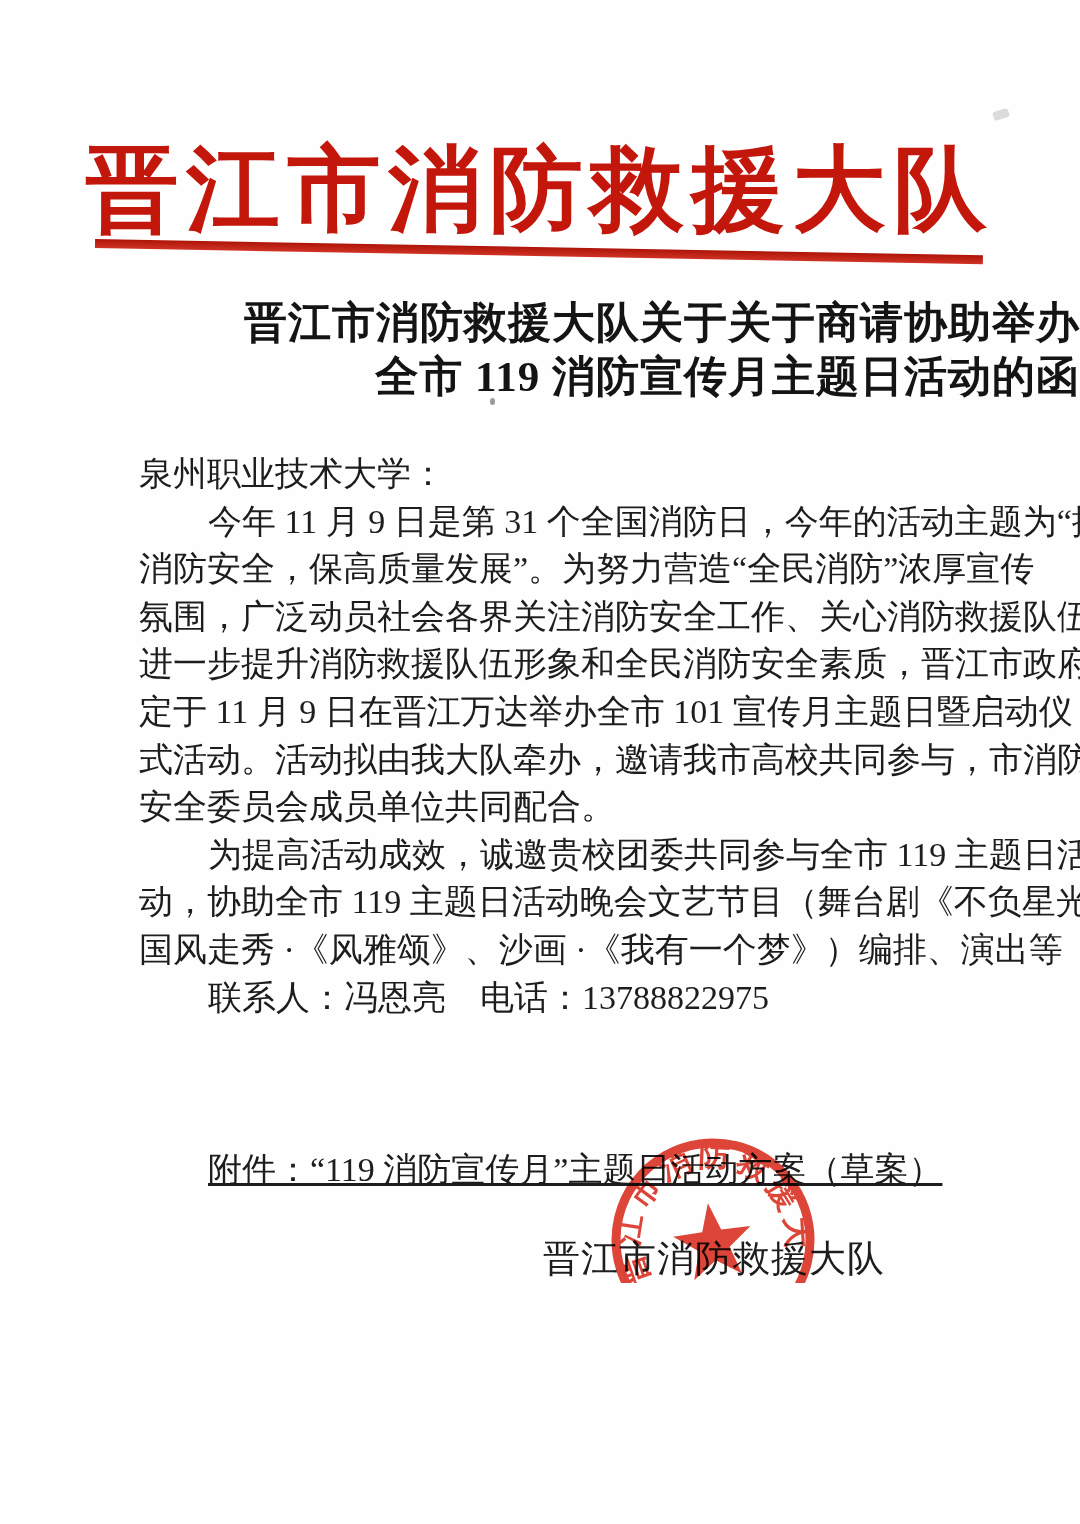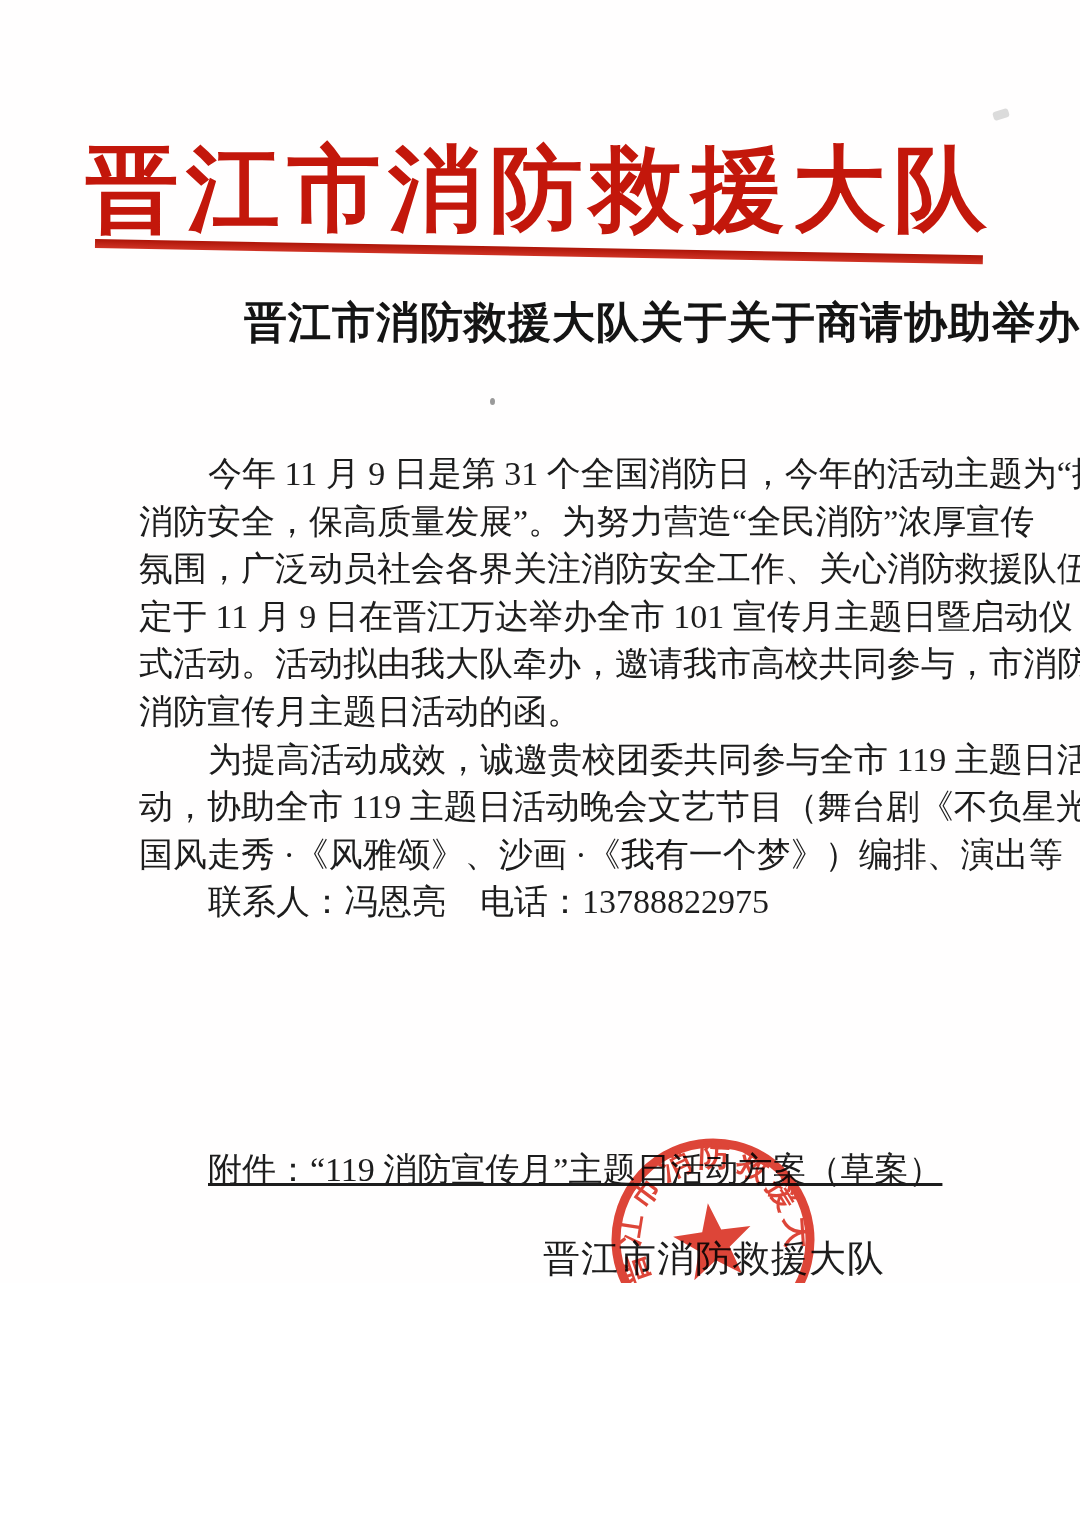--- a/index.html
+++ b/index.html
@@ -94,31 +94,34 @@
 <div class="page">
 
   <div class="smudge"></div>
 
   <div class="letterhead">晋江市消防救援大队</div>
 
   <div class="rule-top"></div>
 
   <div class="doc-title">
     <div>晋江市消防救援大队关于关于商请协助举办</div>
+    <div>全市 119 消防宣传月主题日活动的函</div>
   </div>
 
   <div class="speck"></div>
 
   <div class="body-block">
+    <div class="body-line">泉州职业技术大学：</div>
     <div class="body-line indent">今年 11 月 9 日是第 31 个全国消防日，今年的活动主题为“抓</div>
     <div class="body-line">消防安全，保高质量发展”。为努力营造“全民消防”浓厚宣传</div>
     <div class="body-line">氛围，广泛动员社会各界关注消防安全工作、关心消防救援队伍，</div>
+    <div class="body-line">进一步提升消防救援队伍形象和全民消防安全素质，晋江市政府</div>
     <div class="body-line">定于 11 月 9 日在晋江万达举办全市 101 宣传月主题日暨启动仪</div>
     <div class="body-line">式活动。活动拟由我大队牵办，邀请我市高校共同参与，市消防</div>
-    <div class="body-line">消防宣传月主题日活动的函。</div>
+    <div class="body-line">安全委员会成员单位共同配合。</div>
     <div class="body-line indent">为提高活动成效，诚邀贵校团委共同参与全市 119 主题日活</div>
     <div class="body-line">动，协助全市 119 主题日活动晚会文艺节目（舞台剧《不负星光》、</div>
     <div class="body-line">国风走秀 ·《风雅颂》、沙画 ·《我有一个梦》）编排、演出等</div>
     <div class="body-line indent">联系人：冯恩亮　电话：13788822975</div>
   </div>
 
   <div class="attachment-line">附件：“119 消防宣传月”主题日活动方案（草案）</div>
 
   <div class="signature">
     <div class="signature-org">晋江市消防救援大队</div>

